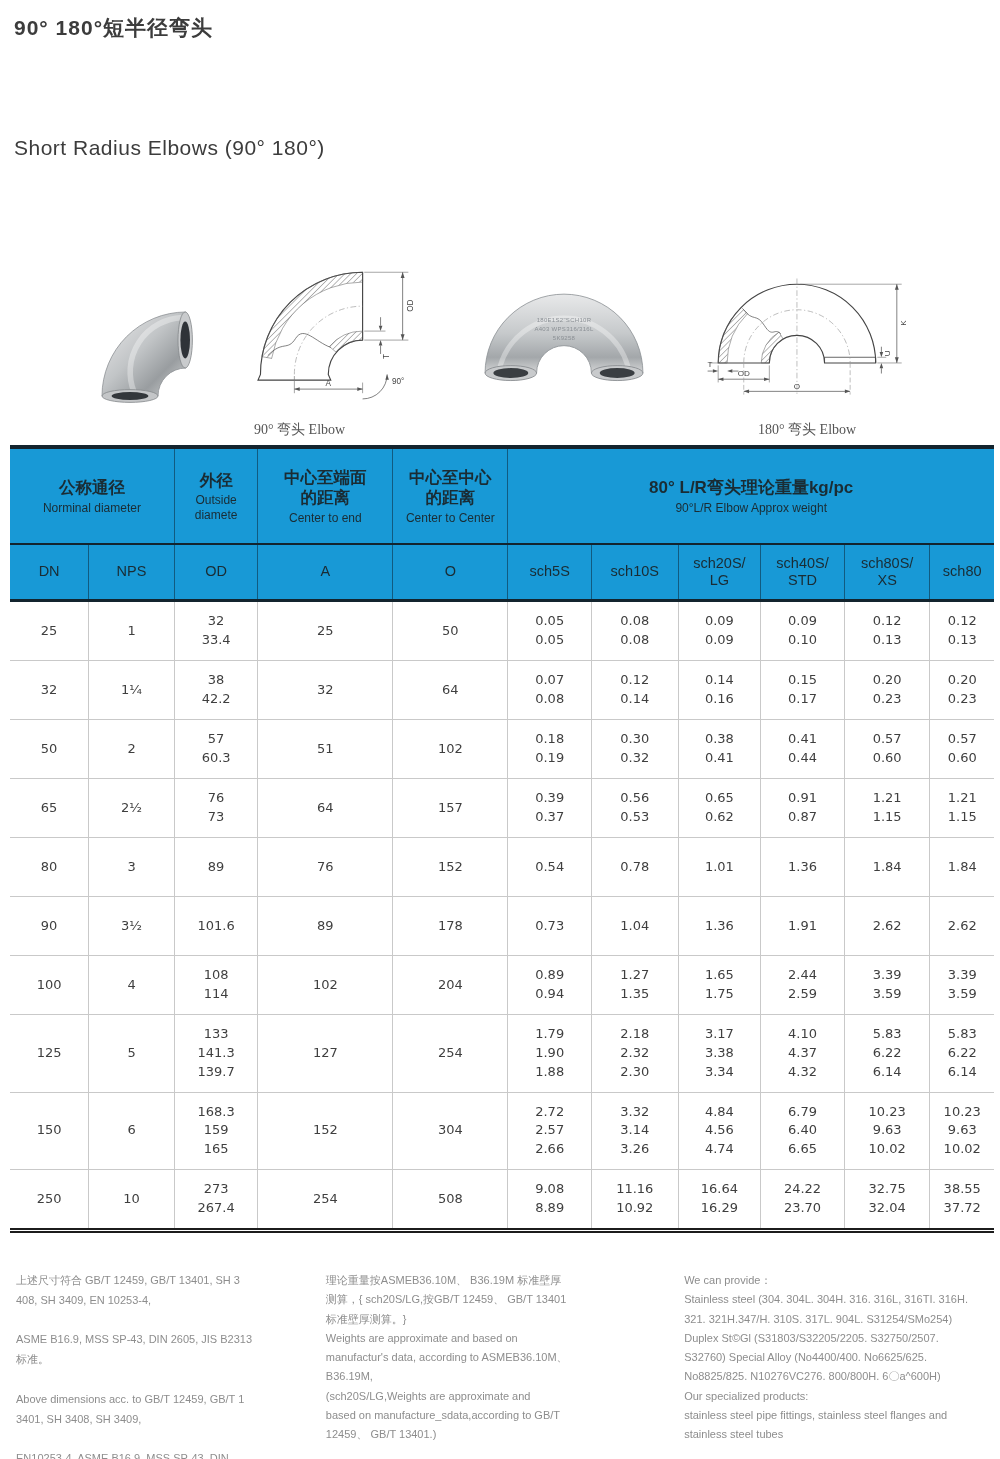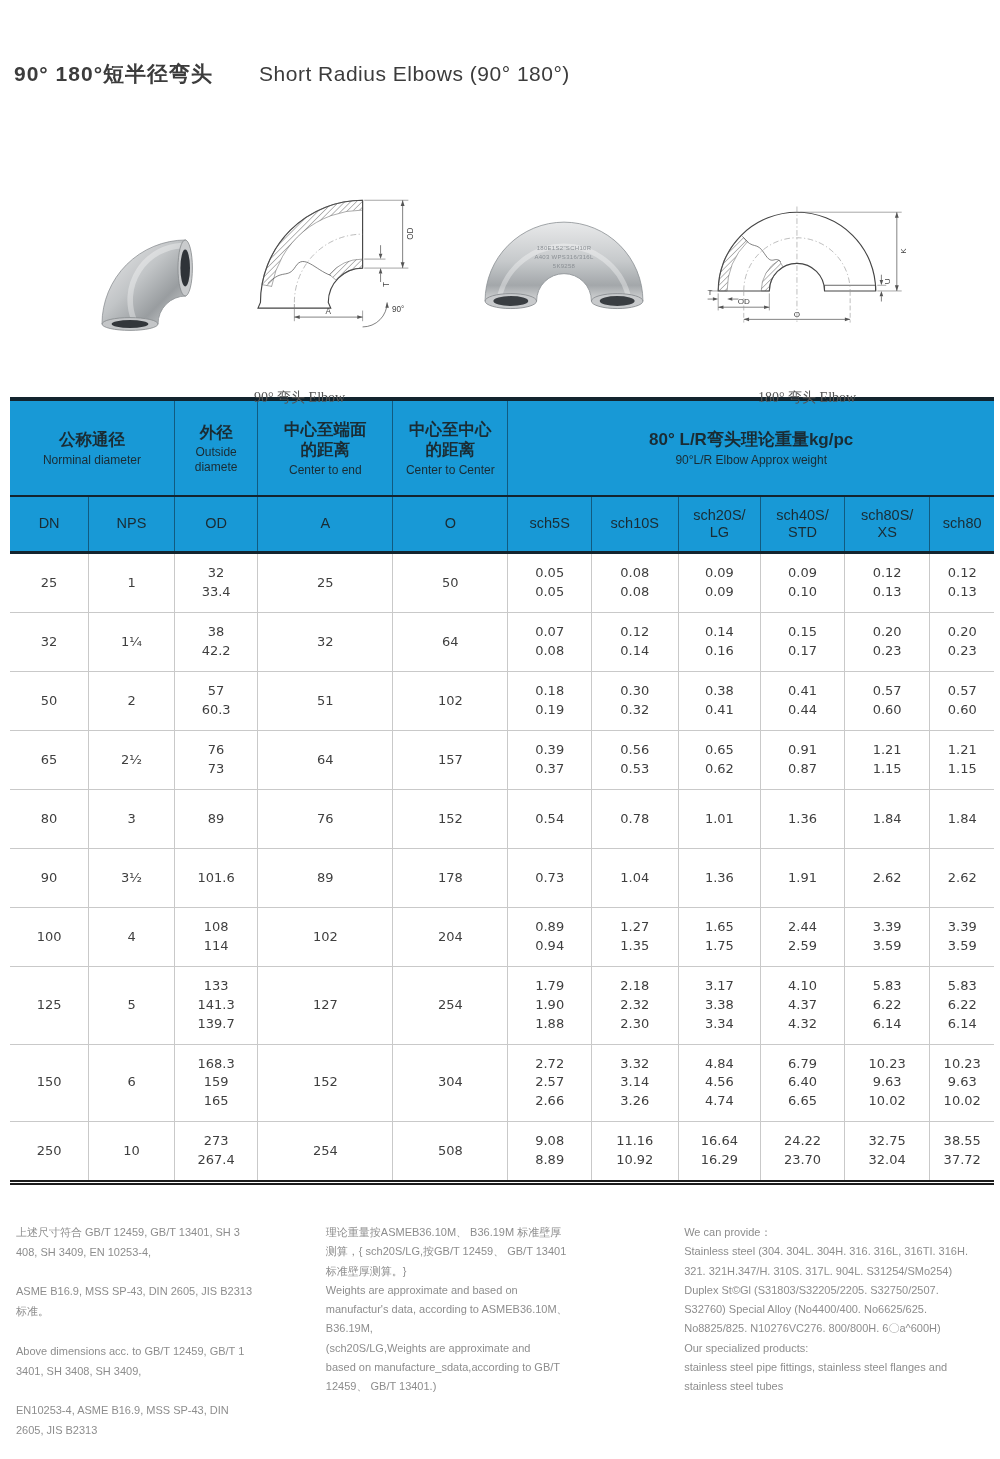--- a/index.html
+++ b/index.html
@@ -2,36 +2,36 @@
 <html style="--blue: #1899D6; --dark: #13242E;"><head>
 <meta charset="utf-8">
 <style>
   :root{ --blue:#1899D6; --dark:#13242E; --grid:#c9c9c9; --txt:#3f3f3f; }
   html,body{margin:0;padding:0;}
   body{width:1000px;height:1459px;background:#fff;position:relative;
        font-family:"Liberation Sans","DejaVu Sans",sans-serif;overflow:hidden;}
   .page{padding:14px 8px 0 10px;}
 
   
-  .title-row{display:flex;align-items:baseline;gap:46px;padding-left:4px;}
+  .title-row{display:flex;align-items:baseline;gap:46px;padding-left:4px;flex-direction:column;}
   .tzh{font-size:21px;color:#3c3c3c;letter-spacing:1px;font-weight:bold;}
   .ten{font-size:21px;color:#3c3c3c;font-weight:normal;letter-spacing:.5px;margin-top:48px;}
 
   
   .figures{position:relative;height:186px;margin-top:98px;}
   .fig{position:absolute;}
   .caption{position:absolute;font-family:"Liberation Serif","DejaVu Serif",serif;
-           font-size:14px;color:#555;white-space:nowrap;margin-top:40px;}
+           font-size:14px;color:#555;white-space:nowrap;}
   .marking{position:absolute;left:0;right:0;top:26px;text-align:center;
            font-size:6px;line-height:1.5;color:#8a8f94;white-space:pre-line;
            letter-spacing:.3px;pointer-events:none;}
   .dimtxt{font-size:10px;fill:#444;font-family:"Liberation Sans",sans-serif;}
 
   
-  table.spec{width:984px;margin-top:25px;margin-left:0;border-collapse:collapse;
+  table.spec{width:984px;margin-top:1px;margin-left:0;border-collapse:collapse;
              border-top:4px solid var(--dark);}
   table.spec th,table.spec td{text-align:center;vertical-align:middle;white-space:pre-line;}
   thead th{background:var(--blue);color:#1a2c34;border-left:1px solid rgba(10,30,42,.5);}
   thead tr.group-row th{border-top:4px solid var(--dark);border-bottom:2px solid var(--dark);
       height:86px;padding:4px 2px;}
   thead tr.group-row th:first-child,thead tr.sub-row th:first-child{border-left:none;}
   thead tr.sub-row th{height:50px;border-bottom:3px solid var(--dark);
       font-size:14.5px;font-weight:normal;padding:2px;line-height:1.2;}
   .gzh{font-size:16.5px;font-weight:bold;line-height:1.25;}
   .gen{font-size:12px;font-weight:normal;margin-top:3px;line-height:1.2;}

